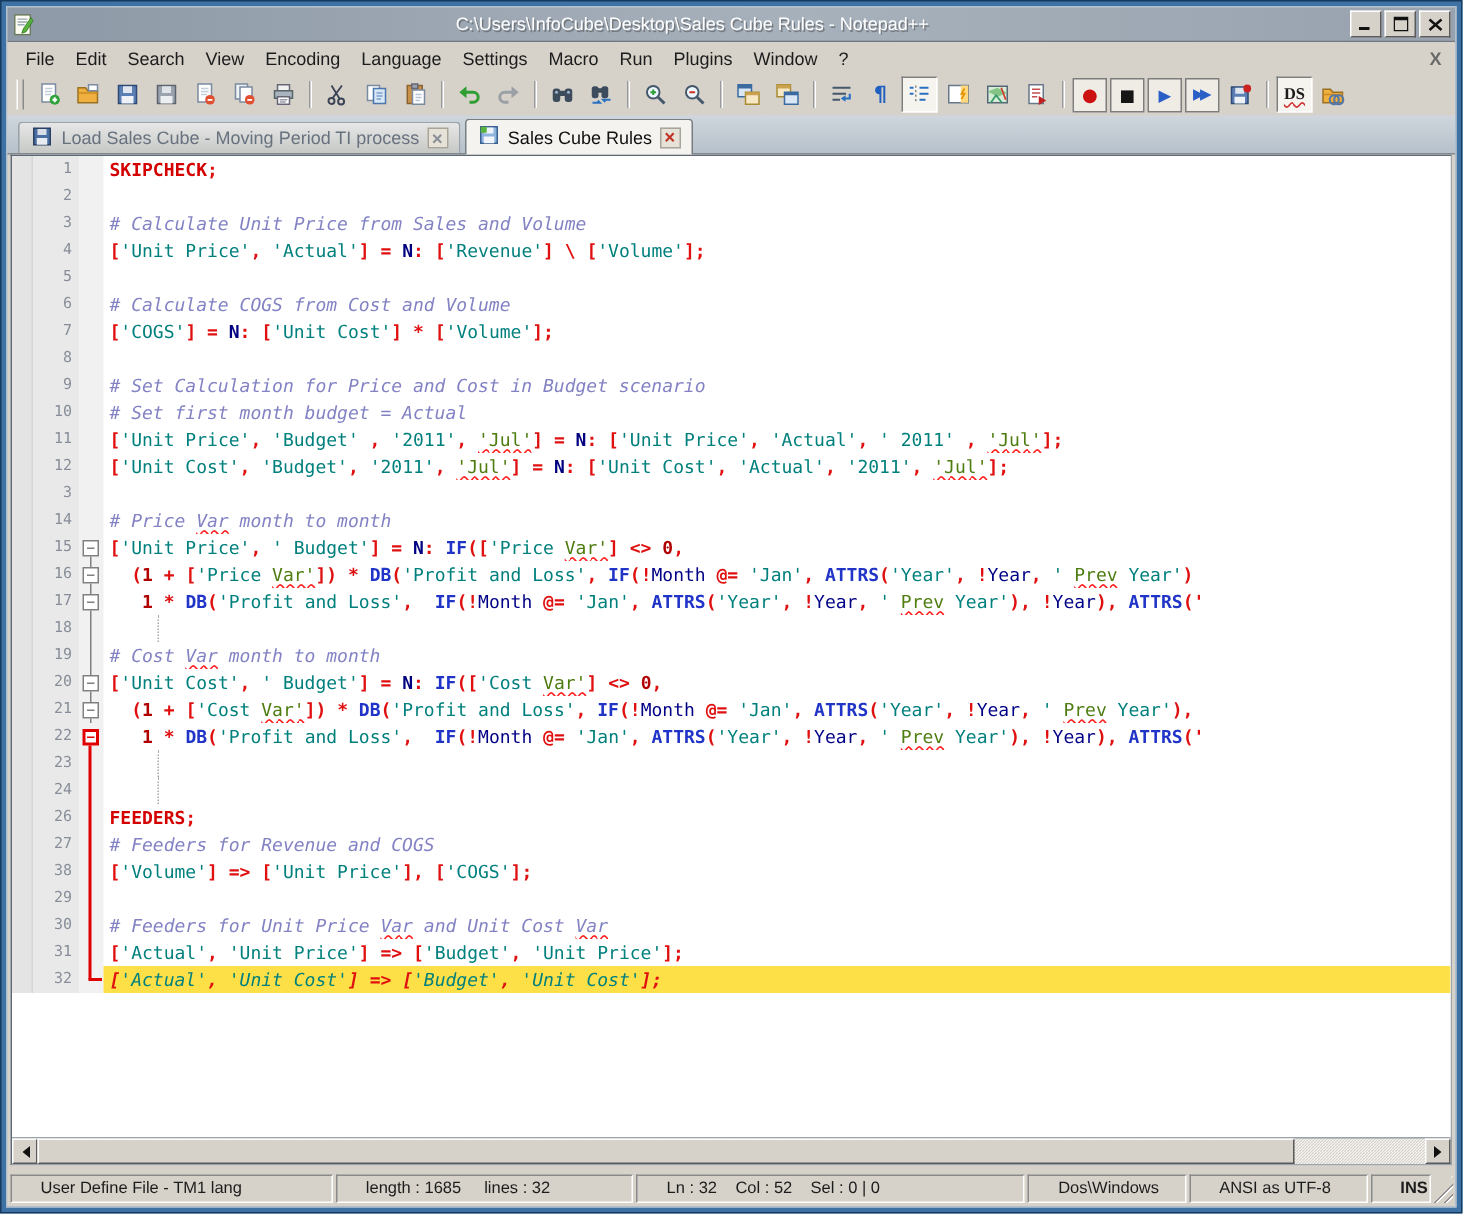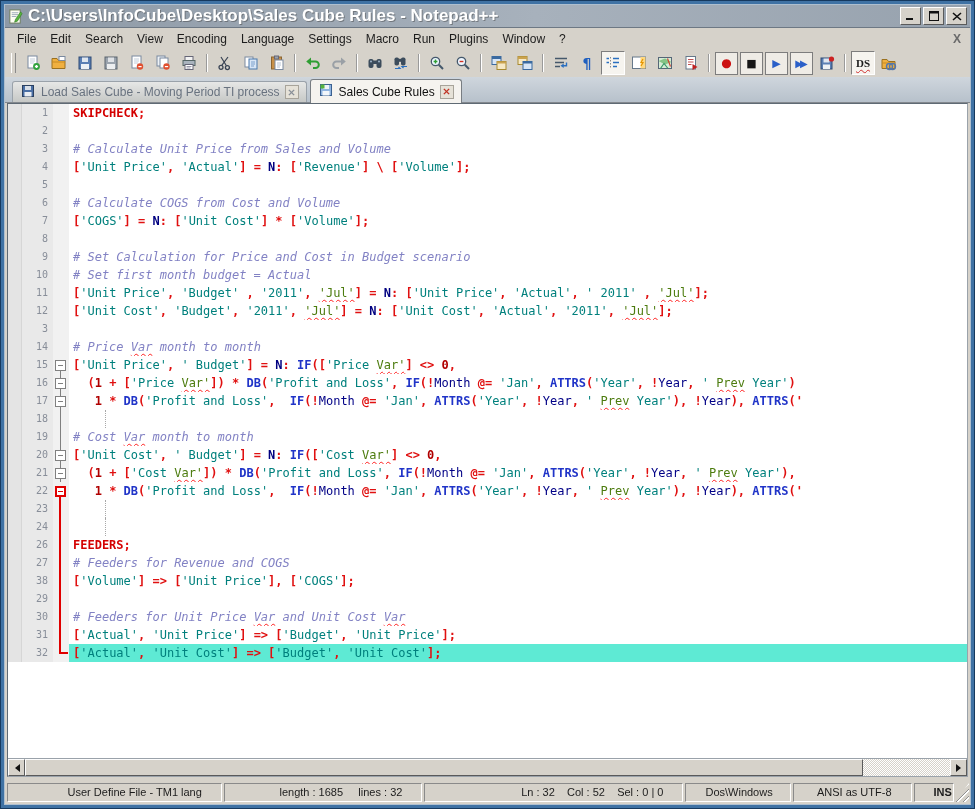--- a/index.html
+++ b/index.html
@@ -3,22 +3,22 @@
 <meta charset="utf-8">
 <style>
   html,body{margin:0;padding:0;}
   body{width:975px;height:809px;position:relative;font-family:"Liberation Sans",sans-serif;background:#3f72a4;overflow:hidden;}
   .win{position:absolute;inset:0;border:1px solid #16395e;background:#3f72a4;padding:3px;box-sizing:border-box;}
   .win-inner{height:100%;display:flex;flex-direction:column;background:#d6d2ca;border:1px solid #aebfcf;box-sizing:border-box;}
 
   
   .titlebar{height:22px;flex:0 0 22px;display:flex;align-items:center;gap:5px;padding:0 3px;
     background:linear-gradient(90deg,#8d99a6 0%,#a7b1bc 55%,#97a2ae 100%);border-bottom:1px solid #6d7884;}
-  .title-text{color:#fff;font-size:17px;font-weight:bold;white-space:nowrap;overflow:hidden;flex:1;
-    text-shadow:1px 1px 0 rgba(60,60,60,.45);}
+  .title-text{color:#fff;font-size:12px;font-weight:normal;white-space:nowrap;overflow:hidden;flex:1;
+    text-shadow:1px 1px 0 rgba(60,60,60,.45);text-align:center;}
   .winbtns{display:flex;gap:2px;margin-left:auto;}
   .wbtn{width:19px;height:16px;background:#d6d2ca;border:1px solid;border-color:#fdfdfd #5a5a5a #5a5a5a #fdfdfd;
     display:flex;align-items:center;justify-content:center;}
   .app-icon{display:flex;}
 
   
   .menubar{height:21px;flex:0 0 21px;display:flex;align-items:center;background:#d6d2ca;padding-left:5px;font-size:12px;color:#1c1c1c;}
   .menu-item{padding:2px 7px;cursor:default;}
   .menu-x{margin-left:auto;margin-right:9px;color:#6a6a6a;font-weight:bold;font-size:12px;}
 
@@ -46,21 +46,21 @@
   .panel{flex:1;display:flex;flex-direction:column;margin:0 2px;border:1px solid;border-color:#5f6a74 #9aa2aa #9aa2aa #5f6a74;
     background:#fff;min-height:0;}
   .code{flex:1;overflow:hidden;position:relative;background:#fff;}
   .cl{display:flex;height:18px;}
   .bm{width:13px;background:#e4e4e4;border-right:1px solid #d6d6d6;flex:0 0 13px;}
   .ln{width:31px;flex:0 0 31px;background:#e9e9e9;color:#888e99;font:10px "DejaVu Sans Mono","Liberation Mono",monospace;
     line-height:18px;text-align:right;padding-right:5px;box-sizing:border-box;}
   .fold{width:16px;flex:0 0 16px;background:#f1f1f1;position:relative;}
   .tx{flex:1;position:relative;font:12px "DejaVu Sans Mono","Liberation Mono",monospace;line-height:18px;white-space:pre;
     color:#151515;padding-left:4px;overflow:hidden;}
-  .cl.cur .tx{background:#5eead4;}
+  .cl.cur .tx{background:#fde047;font-style:italic;}
   .ig{position:absolute;left:36px;top:0;bottom:0;border-left:1px dotted #a8a8a8;}
 
   
   .c {color:#8282c4;font-style:italic;}
   .cw{color:#8282c4;font-style:italic;}
   .s {color:#00807d;}
   .sw{color:#4d7c0f;}
   .r {color:#e01010;font-weight:bold;}
   .k {color:#2034c8;font-weight:bold;}
   .k2{color:#000080;font-weight:bold;}
@@ -90,21 +90,21 @@
   .tri-l{width:0;height:0;border:4px solid transparent;border-right:5px solid #111;margin-left:-3px;}
   .tri-r{width:0;height:0;border:4px solid transparent;border-left:5px solid #111;margin-right:-3px;}
   .thumb{flex:0 0 838px;background:#d6d2ca;border:1px solid;border-color:#fdfdfd #5a5a5a #5a5a5a #fdfdfd;box-sizing:border-box;}
   .strack{flex:1;}
 
   
   .statusgap{flex:0 0 4px;background:#d6d2ca;}
   .statusbar{height:23px;flex:0 0 23px;background:#d6d2ca;display:flex;align-items:stretch;gap:2px;padding:2px 1px 2px 2px;
     font-size:11px;color:#1c1c1c;box-sizing:border-box;}
   .seg{border:1px solid;border-color:#8a8a8a #ffffff #ffffff #8a8a8a;padding:1px 19px;line-height:15px;
-    white-space:pre;overflow:hidden;box-sizing:border-box;text-align:right;}
+    white-space:pre;overflow:hidden;box-sizing:border-box;}
   .grip{width:14px;margin-left:auto;background:
     repeating-linear-gradient(135deg,transparent 0 3px,#8f8f8f 3px 4px,#ffffff 4px 5px);
     clip-path:polygon(100% 0,100% 100%,0 100%);}
 </style>
 </head>
 <body>
 
 <div class="win">
   <div class="win-inner">
 

